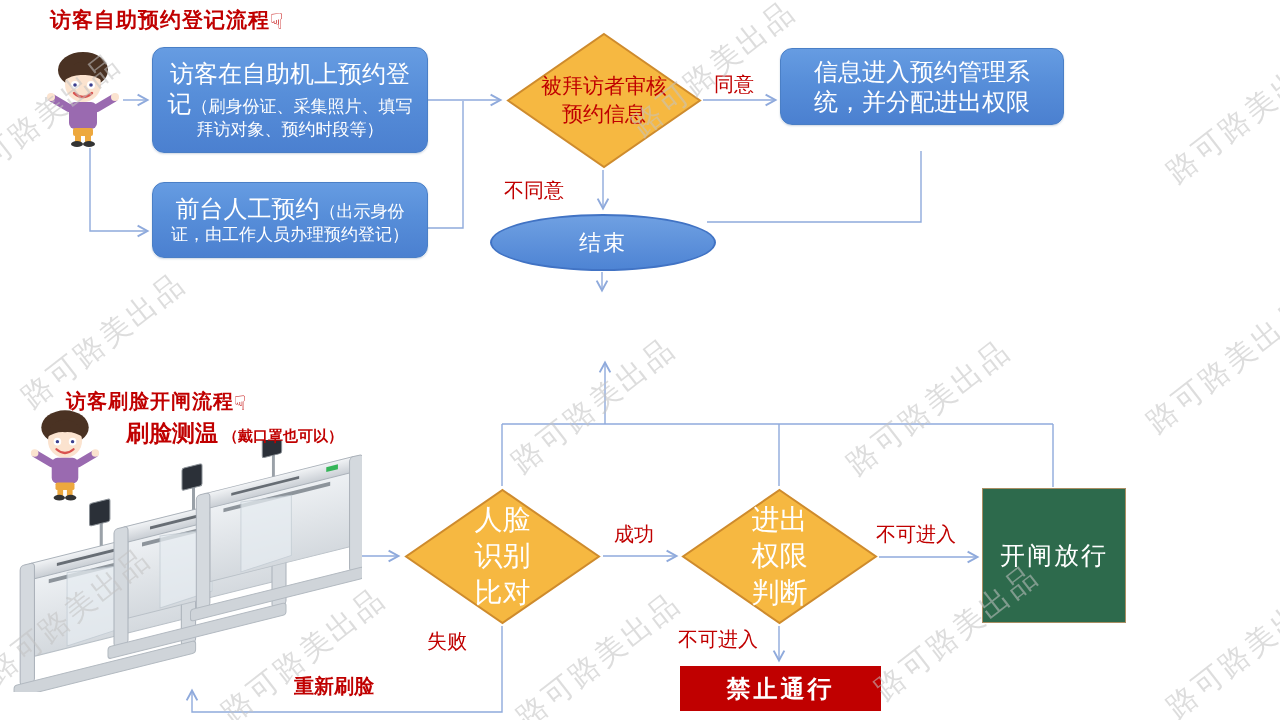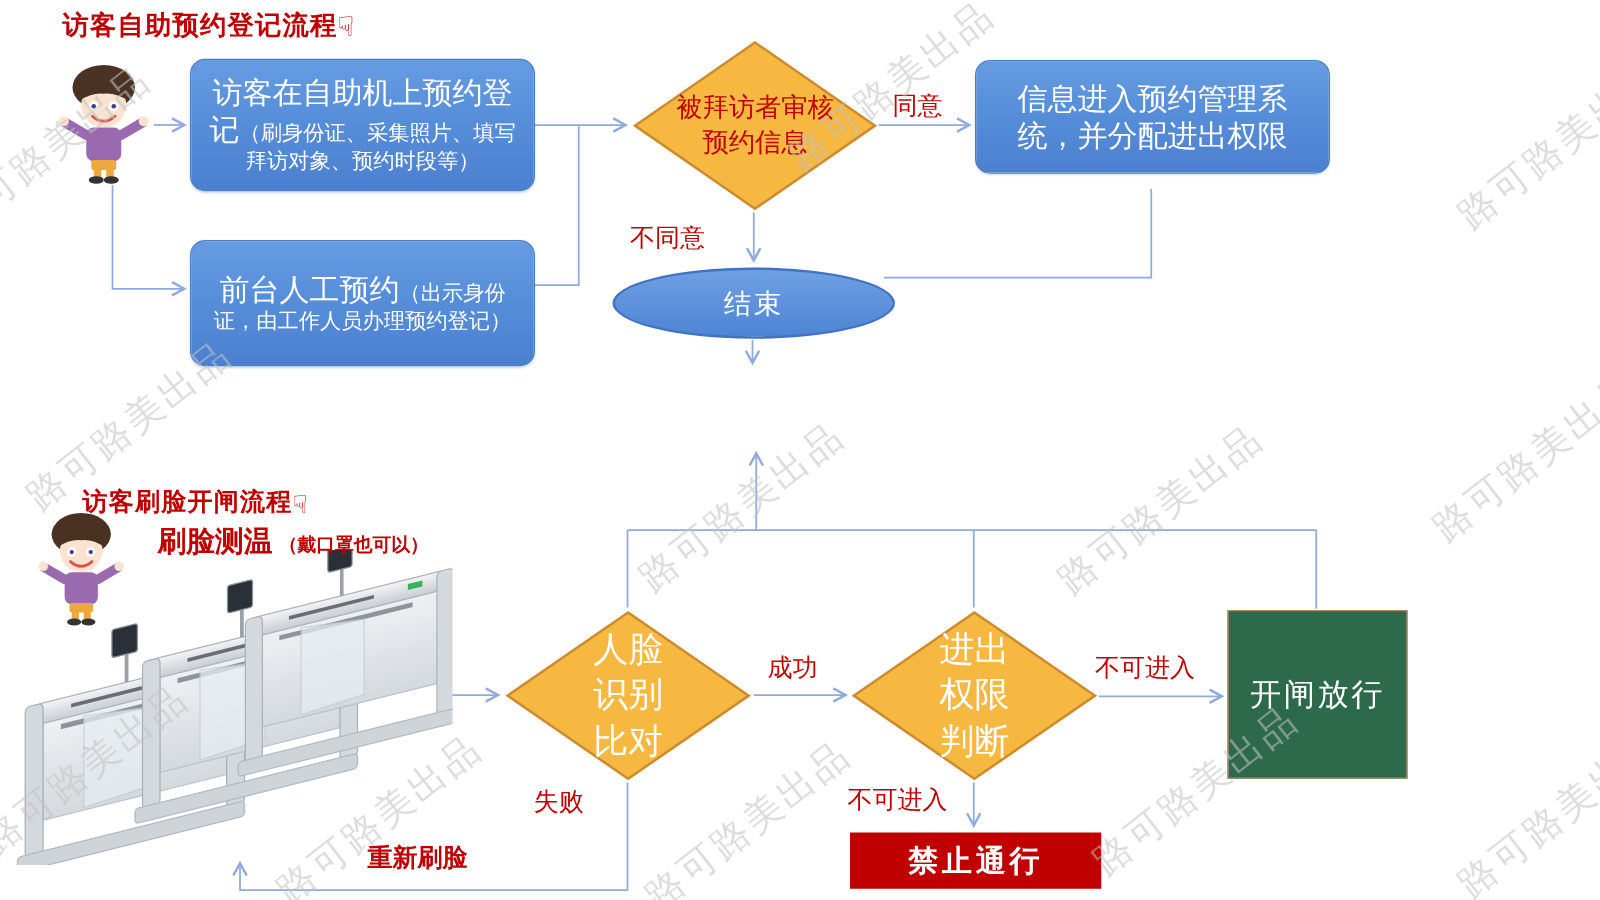--- a/index.html
+++ b/index.html
@@ -135,27 +135,27 @@
     </svg>
     <div class="dlabel red" style="width:140px;">被拜访者审核预约信息</div>
   </div>
 
   <div class="abs bluebox shape" style="left:152px; top:47px; width:276px; height:106px;">
     <div><span class="main">访客在自助机上预约登记</span><span class="note">（刷身份证、采集照片、填写拜访对象、预约时段等）</span></div>
   </div>
 
   <div class="abs rlabel lbl" style="left:714px; top:71px;">同意</div>
 
-  <div class="abs bluebox shape" style="left:780px; top:48px; width:284px; height:91px;">
+  <div class="abs bluebox shape" style="left:780px; top:48px; width:284px; height:77px;">
     <div class="main">信息进入预约管理系统，并分配进出权限</div>
   </div>
 
   <div class="abs rlabel lbl" style="left:504px; top:177px;">不同意</div>
 
-  <div class="abs bluebox shape" style="left:152px; top:192px; width:276px; height:101px;">
+  <div class="abs bluebox shape" style="left:152px; top:182px; width:276px; height:76px;">
     <div><span class="main">前台人工预约</span><span class="note">（出示身份证，由工作人员办理预约登记）</span></div>
   </div>
 
   <div class="abs ellipse shape" style="left:490px; top:214px; width:226px; height:57px;">
     <span>结束</span>
   </div>
 
 
   <div class="abs sec-title lbl" style="left:66px; top:374px; font-size:20px;margin-top:14px;">
     <span>访客刷脸开闸流程</span><span class="hand" style="font-size:20px;">☟</span>

